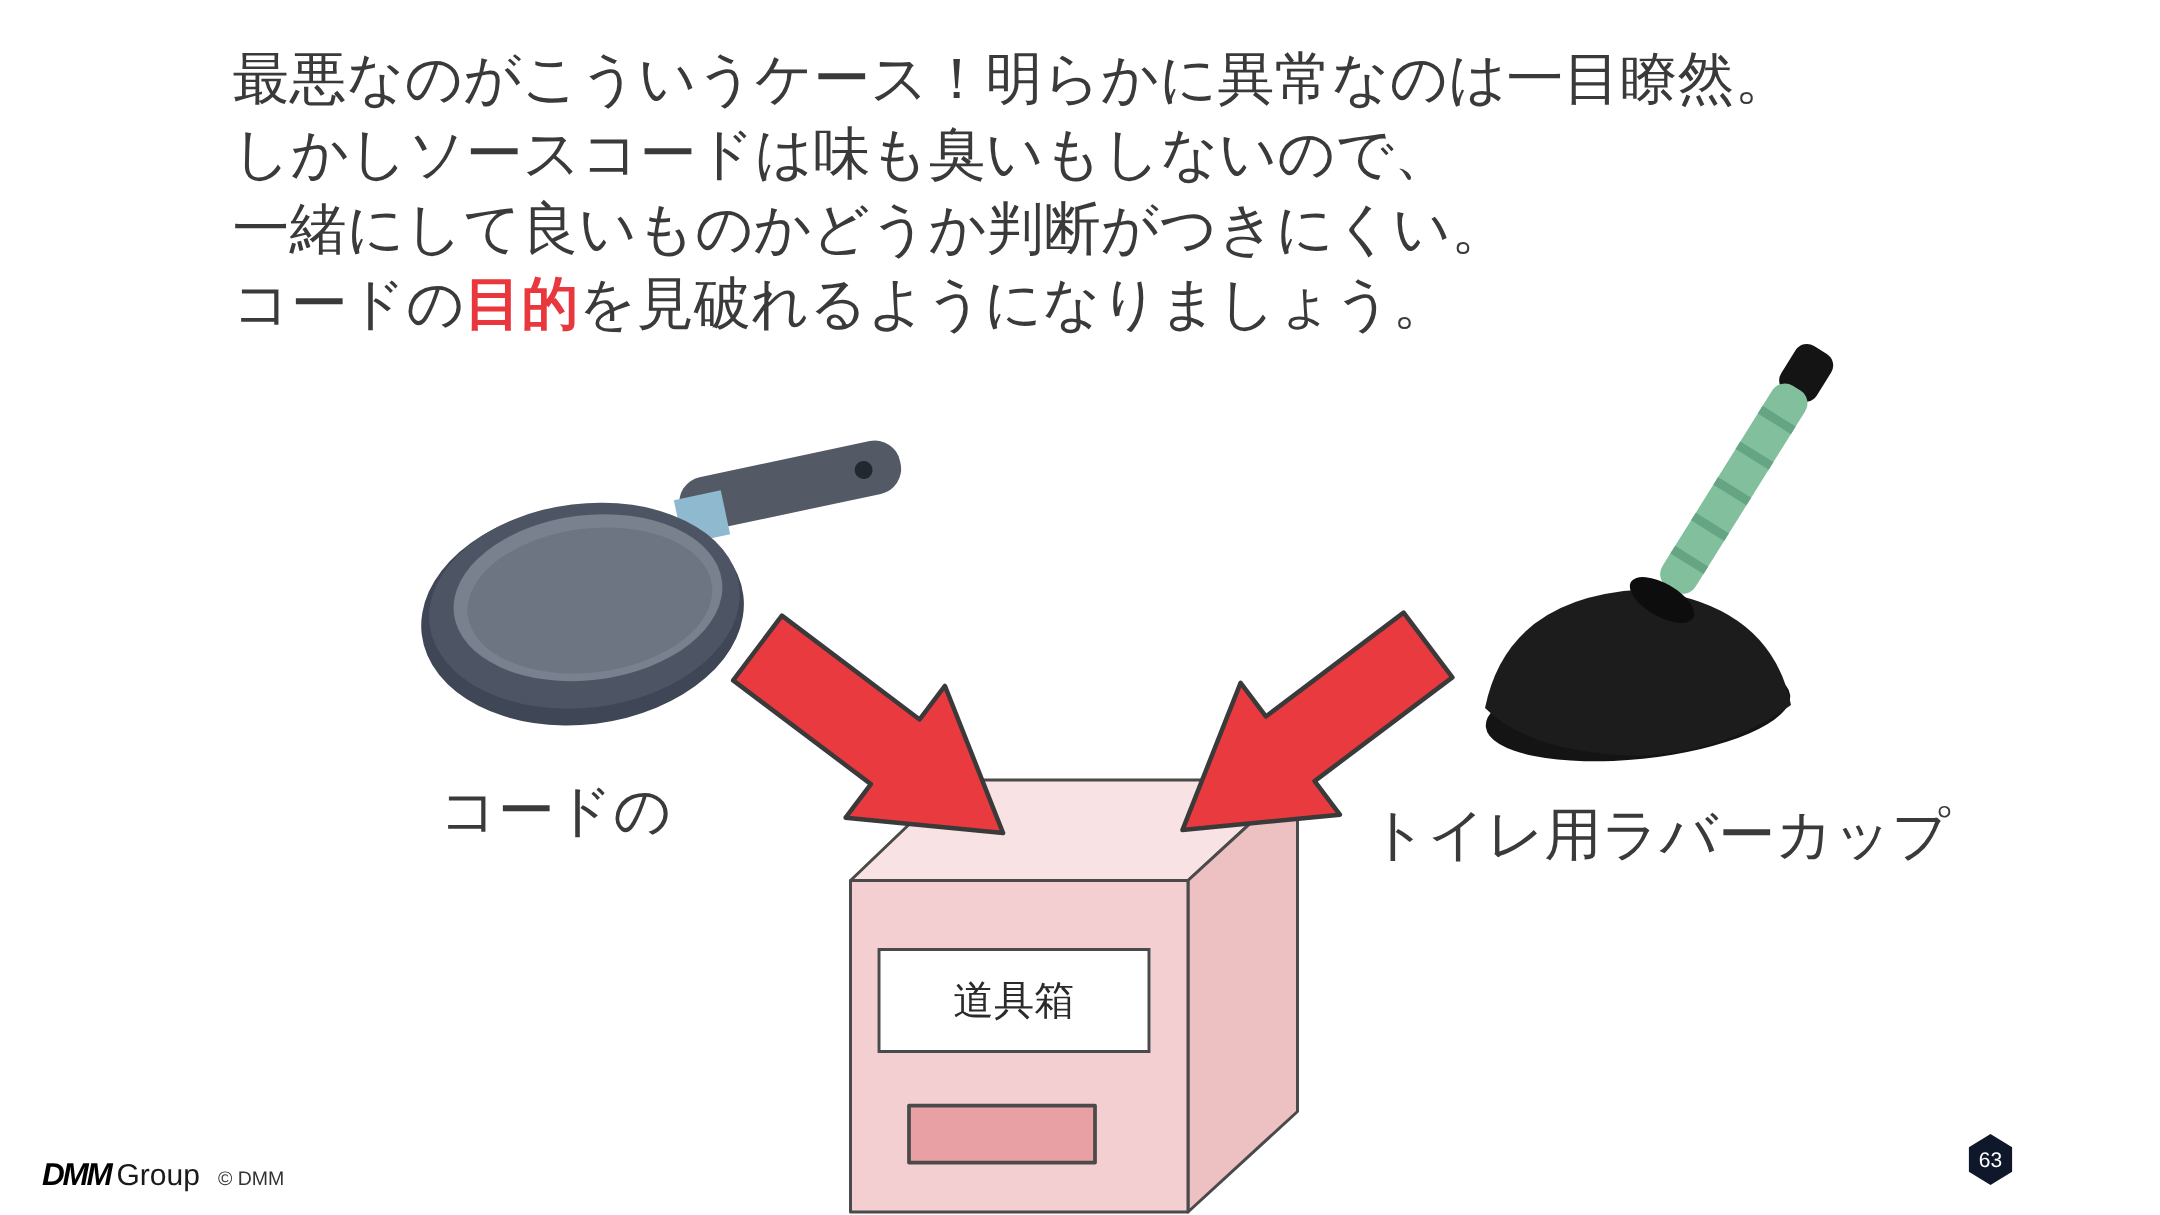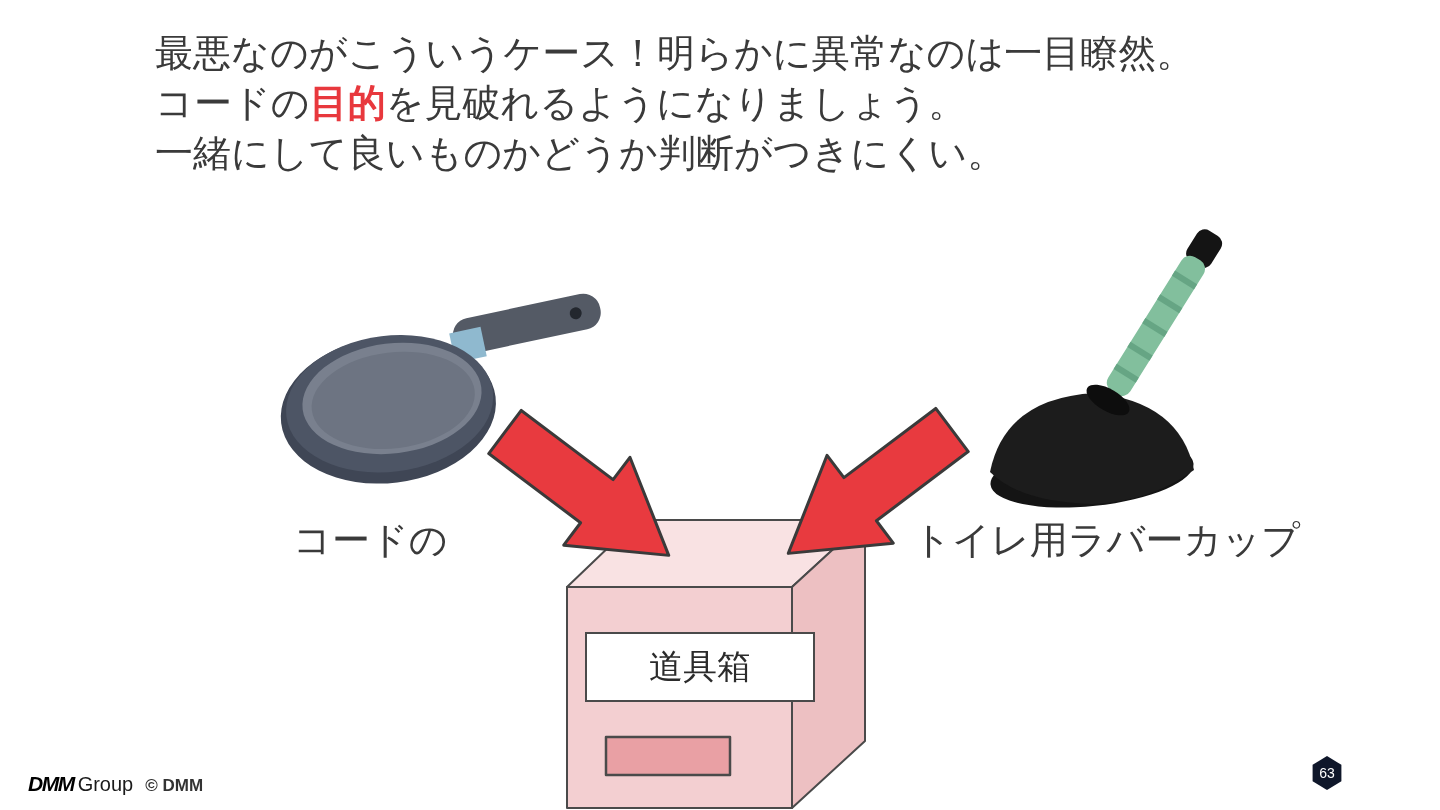--- a/index.html
+++ b/index.html
@@ -14,40 +14,40 @@
   .headline{
     position:absolute;left:155px;top:28px;z-index:2;
     font-size:38px;line-height:50px;font-weight:500;color:#3a3a3a;
     white-space:nowrap;
   }
   .headline .em{color:#e8383d;font-weight:600;}
   .item-label{
     position:absolute;z-index:2;font-size:38px;font-weight:500;color:#3a3a3a;white-space:nowrap;
   }
   .label-pan{left:293px;top:515px;}
-  .label-plunger{left:913px;top:515px;}
+  .label-plunger{left:913px;top:531px;}
   .box-label{
     position:absolute;z-index:3;
-    left:585px;top:632px;width:230px;height:70px;
+    left:585px;top:632px;width:182px;height:70px;
     background:#ffffff;border:2px solid #4a4a4a;box-sizing:border-box;
     display:flex;align-items:center;justify-content:center;
-    font-size:34px;color:#2b2b2b;
+    font-size:27px;color:#2b2b2b;
   }
   .footer{
     position:absolute;left:28px;bottom:14px;z-index:2;
     display:flex;align-items:baseline;color:#111;text-align:right;
   }
   .logo-dmm{
     font-weight:800;font-style:italic;font-size:21px;letter-spacing:-1.5px;color:#000;
   }
   .logo-group{
     font-weight:400;font-size:20px;margin-left:4px;color:#1a1a1a;margin-top:45px;
   }
   .copyright{
-    font-size:17px;margin-left:12px;color:#333;font-weight:bold;
+    font-size:13px;margin-left:12px;color:#333;
   }
   .page-badge{
     position:absolute;z-index:2;
     left:1311px;top:756px;width:32px;height:34px;
     background:#0f172a;
     clip-path:polygon(50% 0,95% 26%,95% 74%,50% 100%,5% 74%,5% 26%);
     display:flex;align-items:center;justify-content:center;
     color:#ffffff;font-size:14px;font-weight:500;
   }
 </style>
@@ -99,22 +99,23 @@
     <g transform="translate(505,432) rotate(37)">
       <path d="M 0,-27 L 115,-27 L 115,-55 L 205,0 L 115,55 L 115,27 L 0,27 Z" fill="#e83a3f" stroke="#3a3a3a" stroke-width="3" stroke-linejoin="round"></path>
     </g>
     <g transform="translate(952,430) rotate(143)">
       <path d="M 0,-27 L 115,-27 L 115,-55 L 205,0 L 115,55 L 115,27 L 0,27 Z" fill="#e83a3f" stroke="#3a3a3a" stroke-width="3" stroke-linejoin="round"></path>
     </g>
   </svg>
 
   <div class="headline">
     <div>最悪なのがこういうケース！明らかに異常なのは一目瞭然。</div>
+    <div>しかしソースコードは味も臭いもしないので、</div>
+    <div>一緒にして良いものかどうか判断がつきにくい。</div>
     <div><span>コードの</span><span class="em">目的</span><span>を見破れるようになりましょう。</span></div>
-    <div>一緒にして良いものかどうか判断がつきにくい。</div>
   </div>
 
   <div class="item-label label-pan">コードの</div>
   <div class="item-label label-plunger">トイレ用ラバーカップ</div>
 
   <div class="box-label">道具箱</div>
 
   <div class="footer">
     <span class="logo-dmm">DMM</span>
     <span class="logo-group">Group</span>

